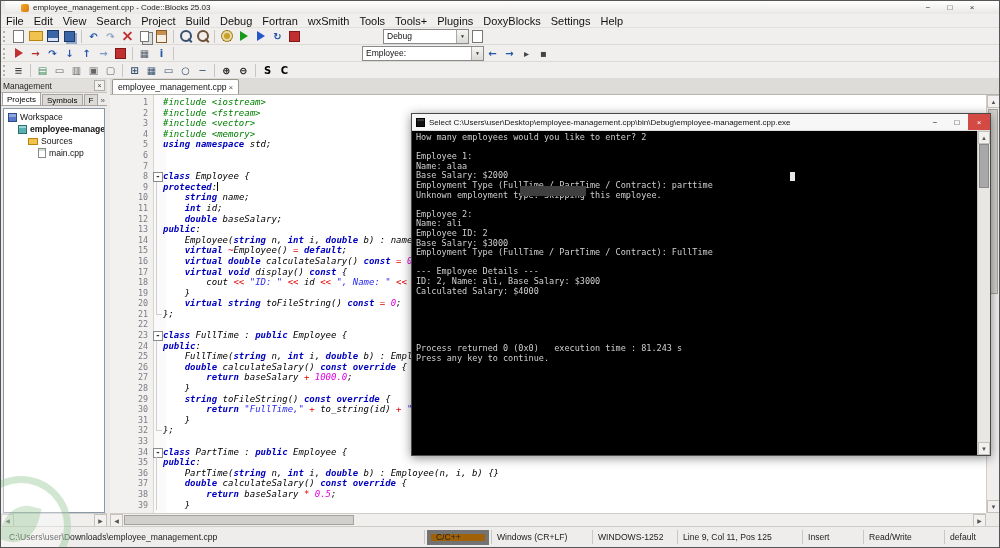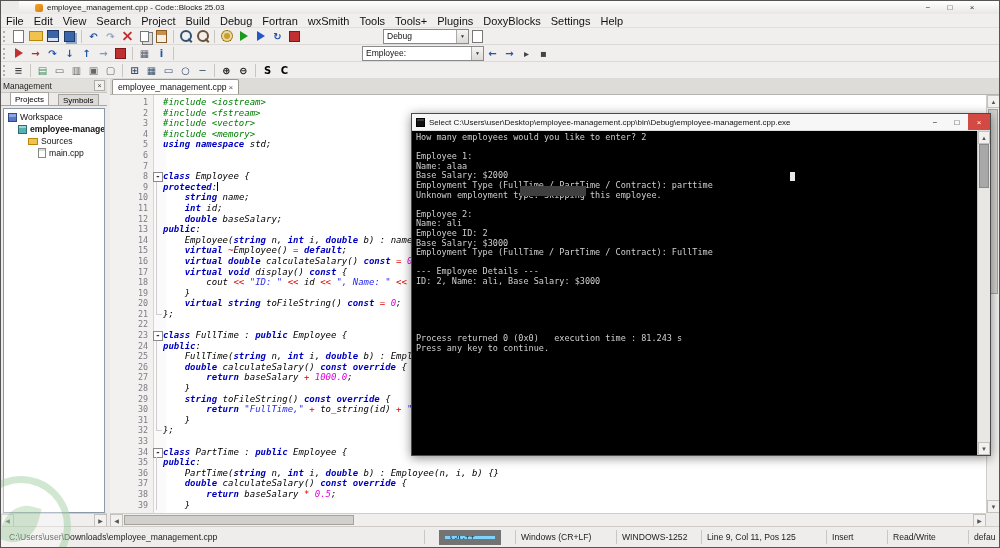--- a/index.html
+++ b/index.html
@@ -1,20 +1,20 @@
 <!DOCTYPE html>
 <html><head>
 <meta charset="utf-8">
 <style>
   *{box-sizing:border-box;margin:0;padding:0;}
   body{margin:0;background:#777;font-family:"Liberation Sans",sans-serif;}
   .app{position:relative;width:1000px;height:548px;background:#ecebea;overflow:hidden;border:1px solid #555;}
 
   
-  .titlebar{position:absolute;left:18px;top:0;right:0;height:13px;background:linear-gradient(#ffffff,#e9e7e4);display:flex;align-items:center;padding:0 16px;font-size:8px;color:#222;}
+  .titlebar{position:absolute;left:4px;top:0;right:0;height:13px;background:linear-gradient(#ffffff,#e9e7e4);display:flex;align-items:center;padding:0 16px;font-size:8px;color:#222;}
   .app-icon{width:8px;height:8px;background:linear-gradient(135deg,#f6a821,#d97b16);border-radius:2px;margin-right:4px;flex:none;}
   .title-text{flex:1;white-space:nowrap;overflow:hidden;}
   .win-btn{width:22px;height:12px;display:flex;align-items:center;justify-content:center;font-size:8px;color:#333;}
 
   
   .menubar{position:absolute;left:0;top:13px;right:0;height:14px;display:flex;align-items:center;background:#f0efee;font-size:11px;color:#111;border-bottom:1px solid #e2e0dd;}
   .menu-item{padding:0 5px;height:100%;display:flex;align-items:center;white-space:nowrap;}
 
   
   .toolbar{position:absolute;left:0;right:0;height:17px;background:#f0efee;border-bottom:1px solid #dcdad6;display:flex;align-items:center;padding-left:1px;}
@@ -43,21 +43,21 @@
   .ic-glyph{font-weight:bold;}
   .tb-combo{height:15px;background:#fff;border:1px solid #8a8a8a;display:flex;align-items:center;font-size:8.5px;padding-left:3px;flex:none;color:#111;}
   .tb-combo-val{flex:1;white-space:nowrap;overflow:hidden;}
   .tb-combo-arrow{width:12px;height:13px;background:linear-gradient(#f6f5f3,#dcdad6);border-left:1px solid #aaa;font-size:5px;display:flex;align-items:center;justify-content:center;color:#333;flex:none;}
 
   
   .sidepanel{position:absolute;left:0;top:78px;width:106px;bottom:21px;background:#ecebea;padding-left:24px;}
   .sp-header{position:absolute;left:0;top:0;right:0;height:14px;background:#e2e0dd;border-bottom:1px solid #c8c5c0;display:flex;align-items:center;font-size:8.4px;color:#222;padding:0 2px;}
   .sp-close{margin-left:auto;width:11px;height:11px;border:1px solid #b0ada8;background:#f2f1ef;text-align:center;font-size:7px;line-height:9px;color:#444;}
   .sp-tabs{position:absolute;left:0;top:14px;right:0;height:13px;display:flex;align-items:flex-end;font-size:8px;background:#ecebea;border-bottom:1px solid #a8a5a0;padding-left:1px;}
-  .p-tab{padding:0 4px;border:1px solid #a8a5a0;border-bottom:none;background:#dcdad6;margin-right:1px;height:11px;display:flex;align-items:center;margin-left:8px;}
+  .p-tab{padding:0 4px;border:1px solid #a8a5a0;border-bottom:none;background:#dcdad6;margin-right:1px;height:11px;display:flex;align-items:center;}
   .p-tab.active{background:#fff;height:13px;}
   .p-tab-scroll{margin-left:auto;font-size:8px;color:#555;padding-right:2px;}
   .tree{position:absolute;left:2px;top:29px;right:2px;bottom:13px;background:#fff;border:1px solid #8a98a8;overflow:hidden;font-size:8.6px;color:#111;padding-top:2px;}
   .tree-row{display:flex;align-items:center;height:12px;white-space:nowrap;}
   .t-ic{margin-right:3px;flex:none;}
   .t-workspace{width:9px;height:9px;background:#5a78c8;border:1px solid #2c4a88;box-shadow:inset 0 3px 0 #8ea6e0;}
   .t-project{width:9px;height:9px;background:#58b0b0;border:1px solid #2a7070;box-shadow:inset 0 2px 0 #9ad8d8;}
   .t-folder{width:10px;height:7px;background:#f2c24e;border:1px solid #b8860b;}
   .t-file{width:8px;height:10px;background:#fff;border:1px solid #888;box-shadow:inset 0 2px 0 #cfe0cf;}
   .bold{font-weight:bold;}
@@ -110,21 +110,21 @@
   .c-sel{position:absolute;left:108px;top:55px;width:66px;height:10px;background:#3f3f3f;}
   .c-cursor{position:absolute;left:378px;top:41px;width:5px;height:9px;background:#e8e8e8;}
   .c-scroll{position:absolute;right:0;top:17px;width:13px;bottom:0;background:#e9e7e4;border-left:1px solid #c8c5c0;}
   .c-scroll .sb-btn{width:12px;height:13px;}
   .c-scroll .sb-btn.down{position:absolute;bottom:0;}
   .c-scroll .sb-thumb{left:1px;right:1px;top:13px;height:44px;background:#a8a8a8;border-color:#8a8a8a;}
 
   
   .statusbar{position:absolute;left:0;bottom:0;right:0;height:21px;background:#eeedec;border-top:1px solid #cfccc8;display:flex;align-items:center;font-size:8.6px;color:#222;padding:0 3px;z-index:30;}
   .st-field{padding:0 5px;white-space:nowrap;overflow:hidden;flex:none;}
-  .st-boxed{border:6px solid #737373;background:#7dd3fc;height:15px;display:flex;align-items:center;margin:0 14px;}
+  .st-boxed{border:4px solid #737373;background:#a16207;height:15px;display:flex;align-items:center;margin:0 2px;}
   .st-sep{width:1px;height:14px;background:#cac7c2;flex:none;}
 
   
   .watermark{position:absolute;left:-30px;top:475px;width:100px;height:100px;z-index:60;pointer-events:none;}
   .wm-ring{position:absolute;inset:0;border:7px solid rgba(90,170,90,.28);border-radius:50%;background:rgba(255,255,255,.35);}
   .wm-leaf{position:absolute;left:32px;top:28px;width:34px;height:40px;background:rgba(90,170,90,.25);border-radius:70% 0 70% 0;transform:rotate(15deg);}
 </style>
 </head>
 <body>
 
@@ -352,20 +352,21 @@
         <div class="c-line">Unknown employment type. Skipping this employee.</div>
         <div class="c-line"> </div>
         <div class="c-line">Employee 2:</div>
         <div class="c-line">Name: ali</div>
         <div class="c-line">Employee ID: 2</div>
         <div class="c-line">Base Salary: $3000</div>
         <div class="c-line">Employment Type (FullTime / PartTime / Contract): FullTime</div>
         <div class="c-line"> </div>
         <div class="c-line">--- Employee Details ---</div>
         <div class="c-line">ID: 2, Name: ali, Base Salary: $3000</div>
+        <div class="c-line">Calculated Salary: $4000</div>
         <div class="c-line"> </div>
         <div class="c-line"> </div>
         <div class="c-line"> </div>
         <div class="c-line"> </div>
         <div class="c-line"> </div>
         <div class="c-line">Process returned 0 (0x0)   execution time : 81.243 s</div>
         <div class="c-line">Press any key to continue.</div>
       </div>
     <div class="c-scroll">
       <div class="sb-btn">▲</div>

